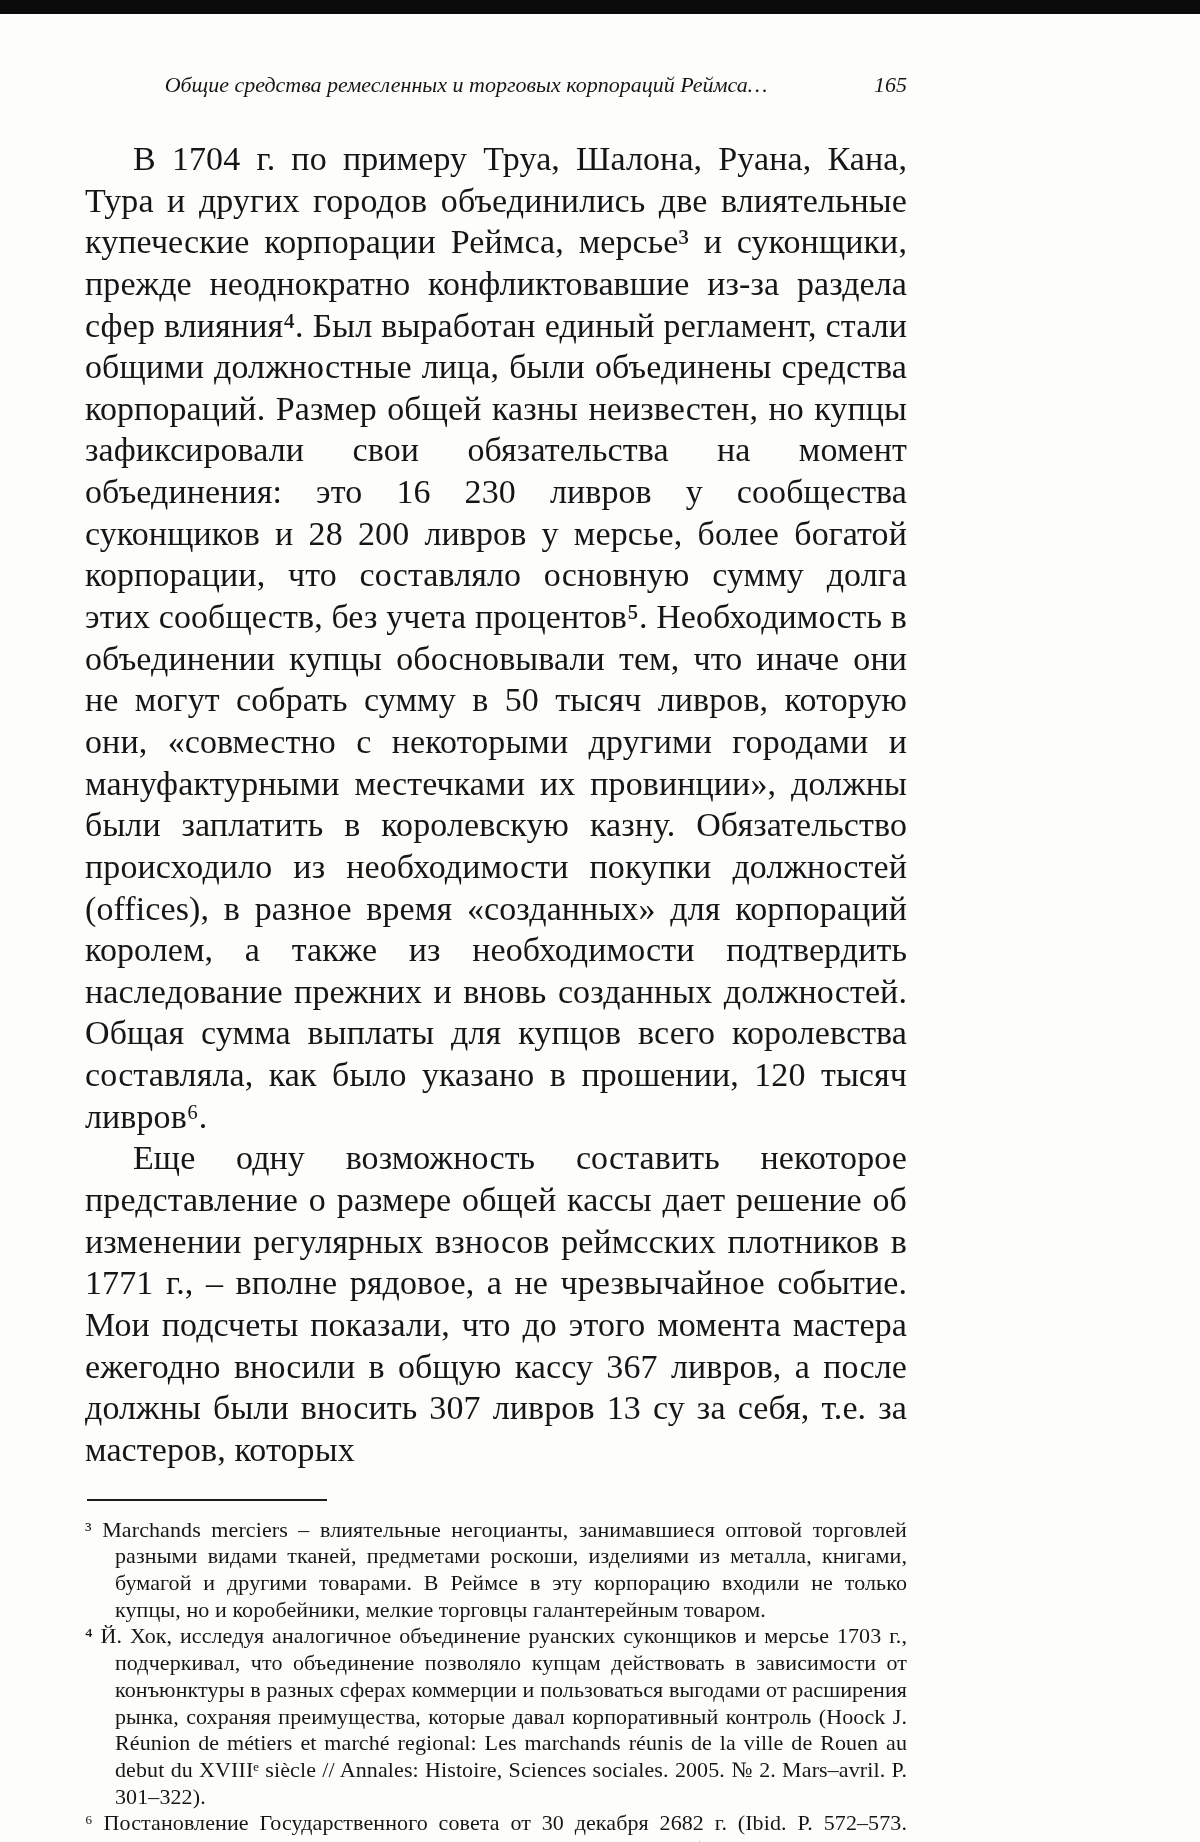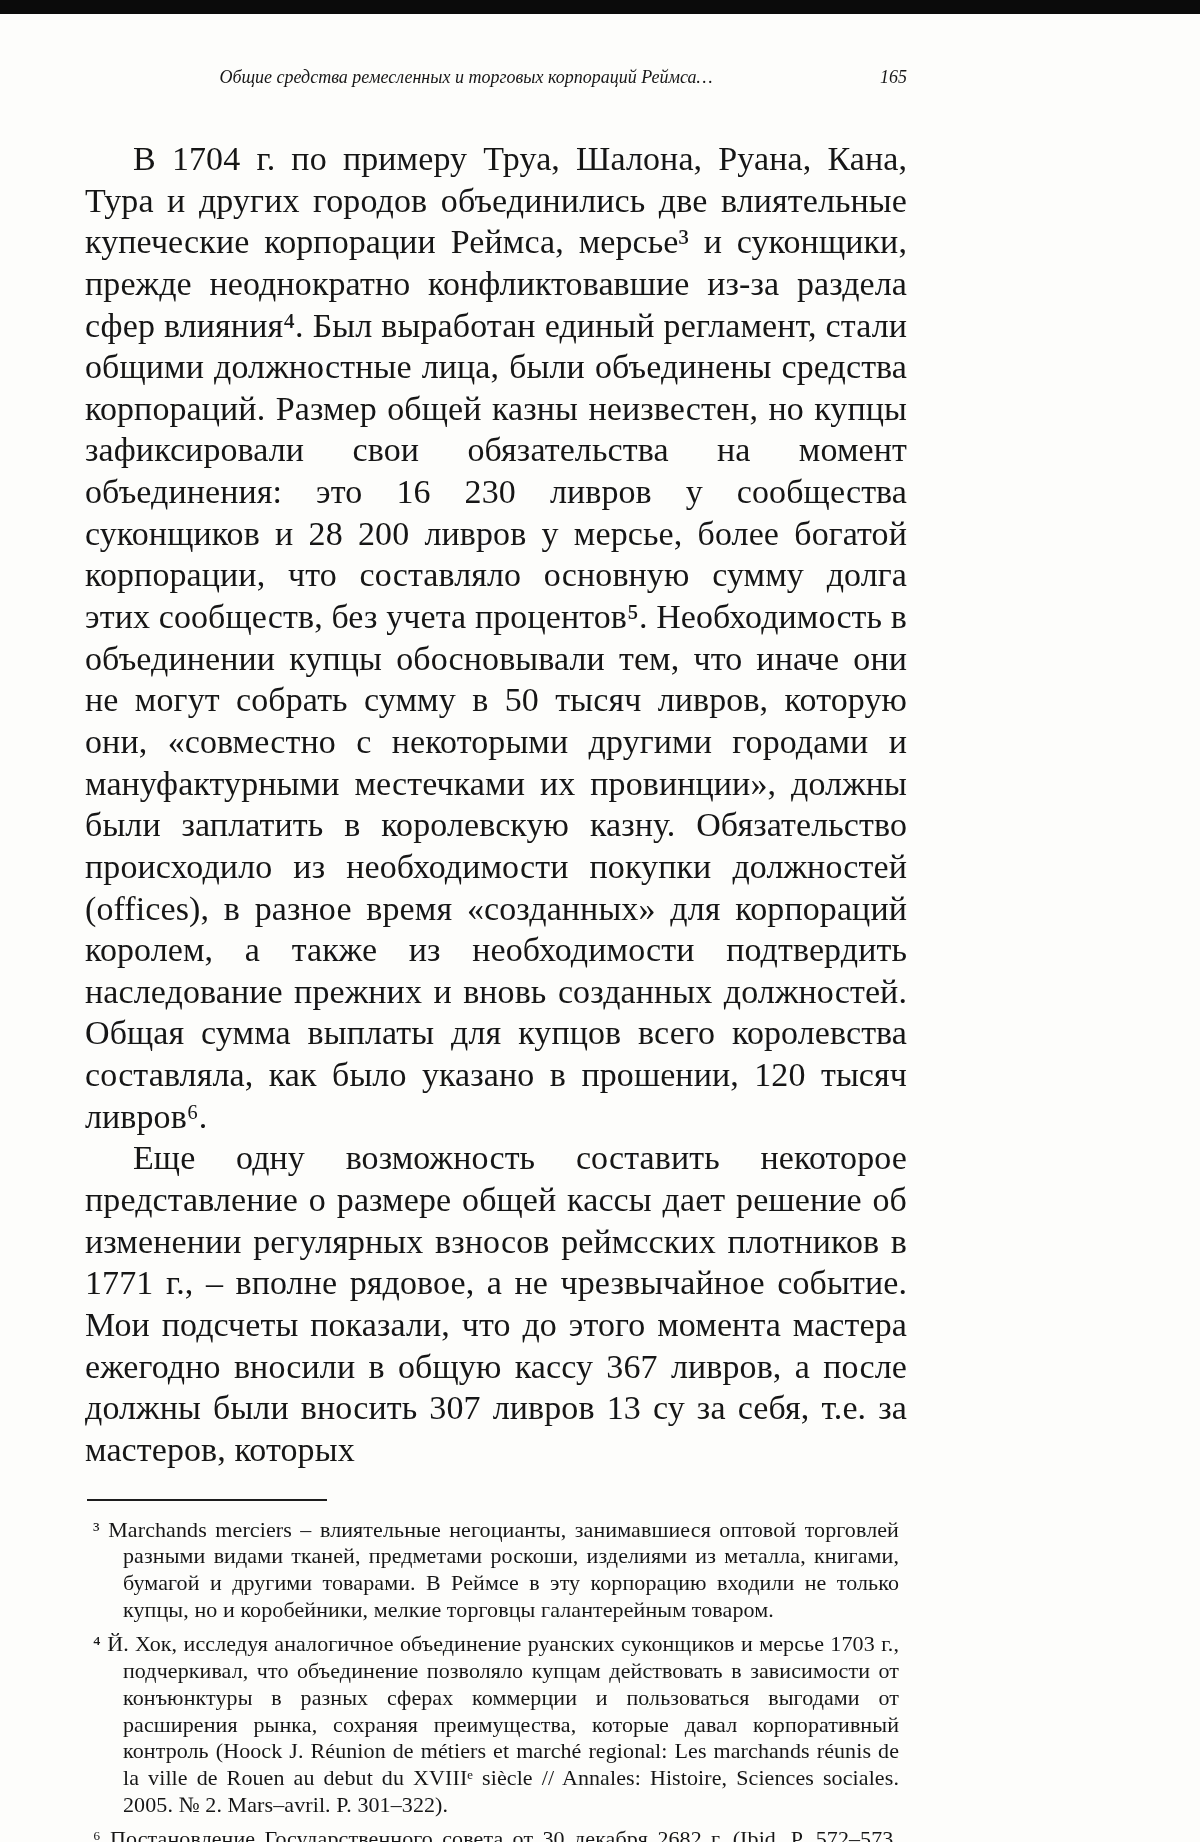--- a/index.html
+++ b/index.html
@@ -14,26 +14,26 @@
     overflow: hidden;
   }
   .scan-edge-top {
     position: absolute;
     top: 0; left: 0;
     width: 1200px; height: 14px;
     background: #0b0b0b;
   }
   .running-header {
     position: absolute;
-    top: 60px;
+    top: 68px;
     left: 85px;
     width: 822px;
     height: 34px;
     font-style: italic;
-    font-size: 18px;
+    font-size: 22px;
     line-height: 34px;
   }
   .running-header .header-title {
     display: block;
     text-align: center;
     padding-right: 60px; 
   }
   .running-header .folio {
     position: absolute;
     right: 0;
@@ -58,21 +58,21 @@
     width: 240px;
     border: 0;
     border-top: 2px solid #1d1d1d;
     margin: 28px 0 16px 2px;
   }
   .footnotes {
     font-size: 22px;
     line-height: 1.215;
   }
   .footnote {
-    margin: 8px;
+    margin: 0;
     text-align: justify;
     padding-left: 30px;
     text-indent: -30px;
     letter-spacing: 0.1px;
   }
   .footnote .fn-marker {
     display: inline;
   }
   .footnote .it {
   }

